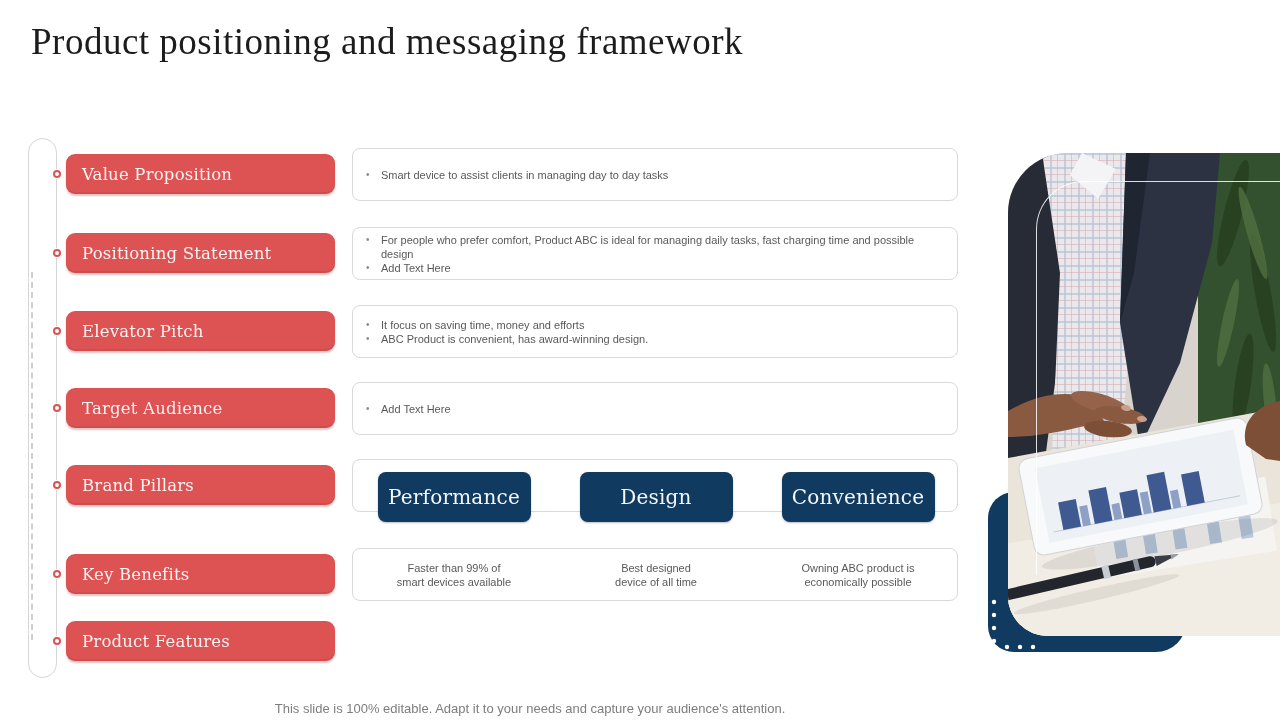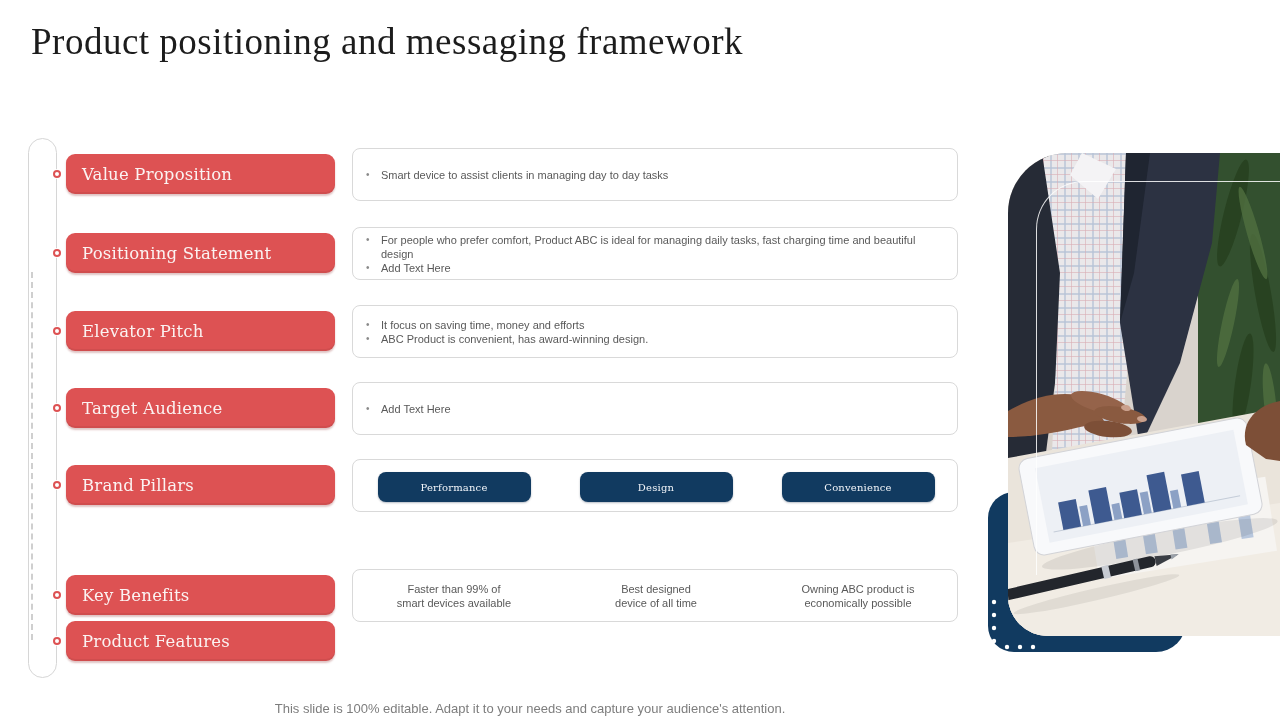--- a/index.html
+++ b/index.html
@@ -65,23 +65,23 @@
   }
   .bullets li::before{
     content:"\2022";position:absolute;left:13px;top:0;
     color:#8a8a8a;font-size:10px;
   }
   .pill-grid,.col-grid{
     display:grid;grid-template-columns:repeat(3,202px);
     height:100%;align-items:center;
   }
   .pill{
-    width:153px;height:30px;margin:12px auto;border-radius:8px;
+    width:153px;height:50px;margin:12px auto;border-radius:8px;
     background:var(--navy);color:#f3f6fa;
-    font-family:"DejaVu Serif","Liberation Serif",serif;font-size:10px;font-weight:500;
+    font-family:"DejaVu Serif","Liberation Serif",serif;font-size:20px;font-weight:500;
     display:flex;align-items:center;justify-content:center;letter-spacing:.2px;
     box-shadow:0 1px 2px rgba(10,30,60,.3);
   }
   .col{
     text-align:center;font-size:11px;line-height:14px;color:var(--body-text);
   }
   .col span{display:block;}
 
   
   .navy-shape{
@@ -128,21 +128,21 @@
     </div>
   </div>
 
   <div class="row" style="top:227px">
     <div class="cat-btn">
       <span class="connector"></span>
       <span class="cat-label">Positioning Statement</span>
     </div>
     <div class="content-box">
       <ul class="bullets">
-        <li>For people who prefer comfort, Product ABC is ideal for managing daily tasks, fast charging time and beautiful design</li>
+        <li>For people who prefer comfort, Product ABC is ideal for managing daily tasks, fast charging time and possible design</li>
         <li>Add Text Here</li>
       </ul>
     </div>
   </div>
 
   <div class="row" style="top:305px">
     <div class="cat-btn">
       <span class="connector"></span>
       <span class="cat-label">Elevator Pitch</span>
     </div>
@@ -173,21 +173,21 @@
     </div>
     <div class="content-box">
       <div class="pill-grid">
         <div class="pill">Performance</div>
         <div class="pill">Design</div>
         <div class="pill">Convenience</div>
       </div>
     </div>
   </div>
 
-  <div class="row" style="top:569px">
+  <div class="row" style="top:548px">
     <div class="cat-btn">
       <span class="connector"></span>
       <span class="cat-label">Key Benefits</span>
     </div>
     <div class="content-box">
       <div class="col-grid">
         <div class="col">
           <span>Faster than 99% of</span>
           <span>smart devices available</span>
         </div>

